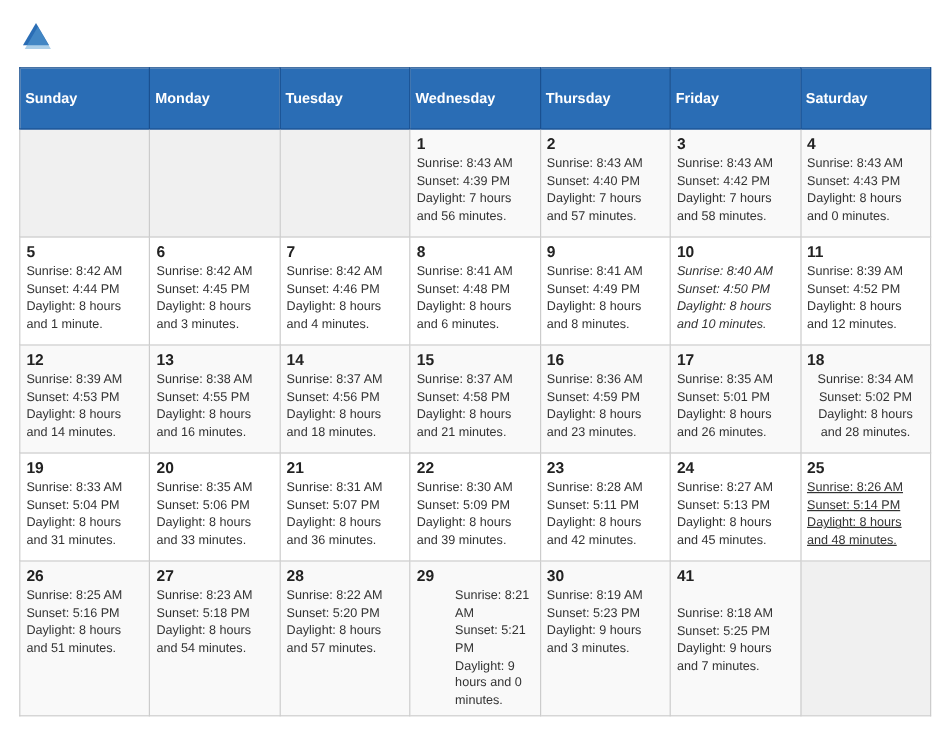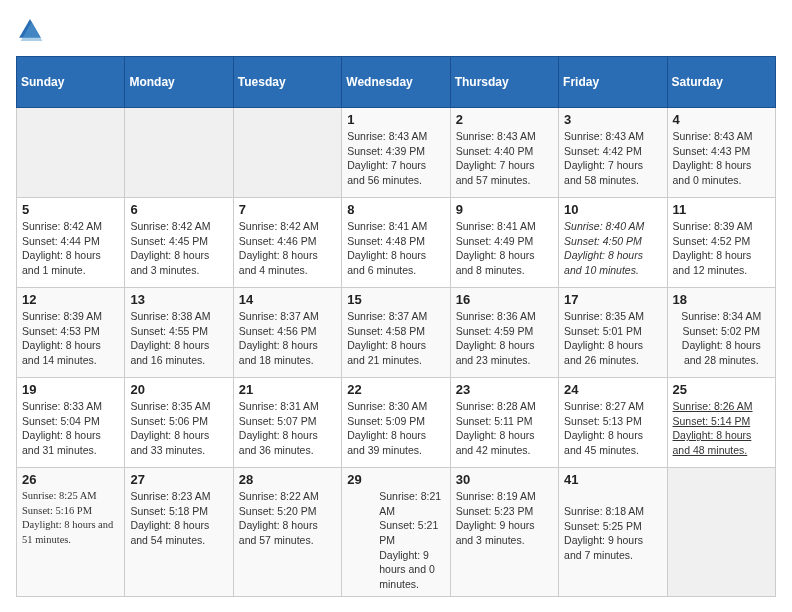--- a/index.html
+++ b/index.html
@@ -277,21 +277,21 @@
         <td>
           <div class="day-num">25</div>
           <div class="day-info" style="white-space: pre-line; text-decoration: underline;">Sunrise: 8:26 AM
 Sunset: 5:14 PM
 Daylight: 8 hours and 48 minutes.</div>
         </td>
       </tr>
       <tr>
         <td>
           <div class="day-num">26</div>
-          <div class="day-info" style="white-space: pre-line; font-family: Liberation Serif, serif;">Sunrise: 8:25 AM
+          <div class="day-info" style="white-space: pre-line;">Sunrise: 8:25 AM
 Sunset: 5:16 PM
 Daylight: 8 hours and 51 minutes.</div>
         </td>
         <td>
           <div class="day-num">27</div>
           <div class="day-info" style="white-space: pre-line;">Sunrise: 8:23 AM
 Sunset: 5:18 PM
 Daylight: 8 hours and 54 minutes.</div>
         </td>
         <td>

